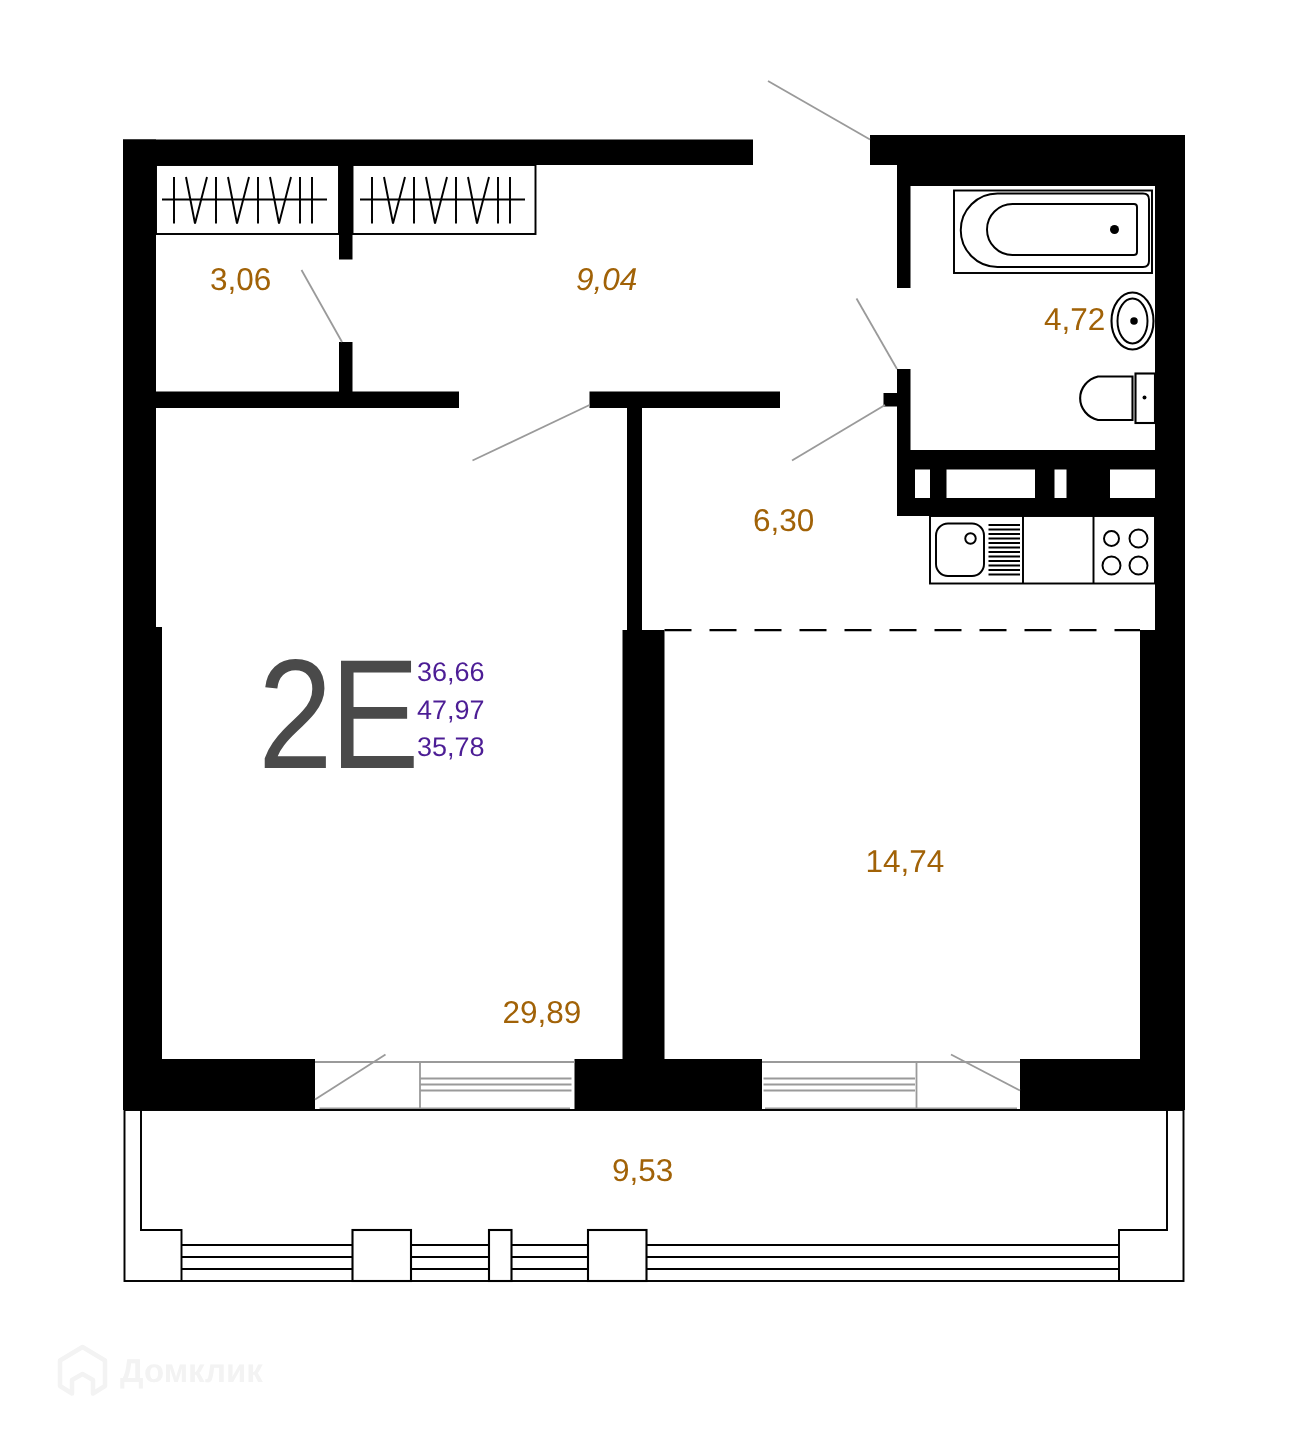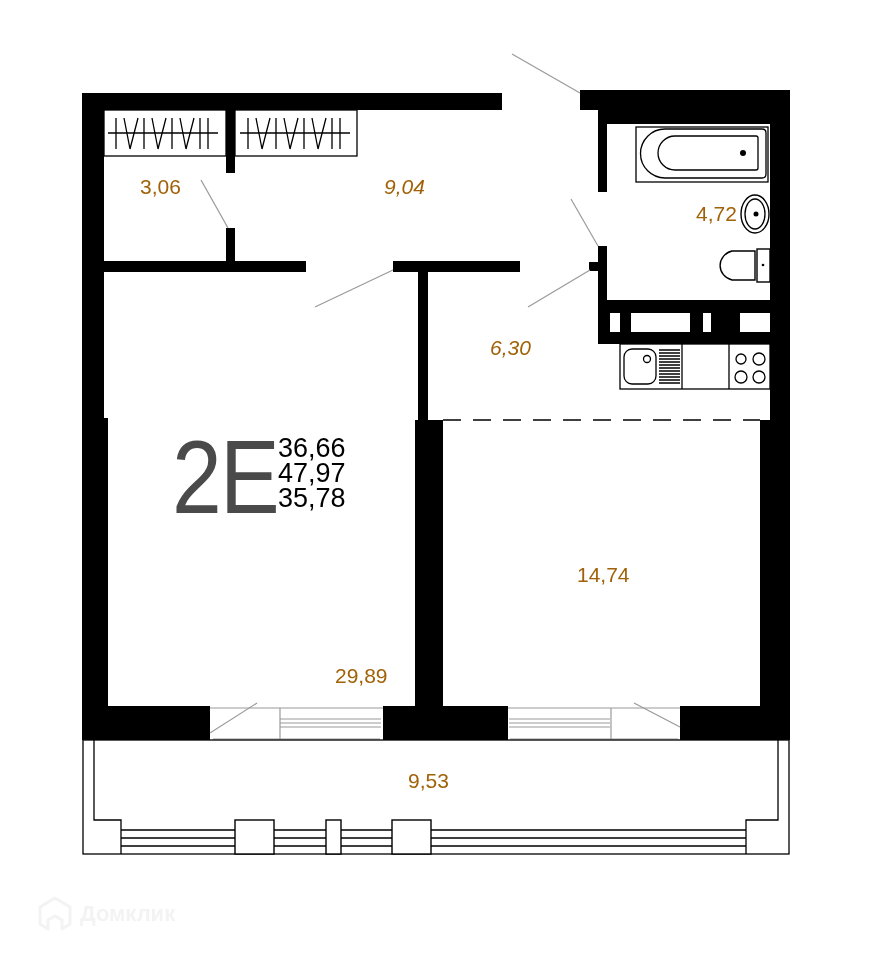--- a/index.html
+++ b/index.html
@@ -5,21 +5,21 @@
     html, body { margin: 0; padding: 0; background: #ffffff; }
     body { width: 870px; height: 961px; position: relative; overflow: hidden; font-family: "Liberation Sans", sans-serif; }
     #plan { position: absolute; left: 0; top: 0; width: 870px; height: 961px; }
     .wall { fill: #000000; }
     .thin { stroke: #000000; stroke-width: 1.3; fill: none; }
     .grey { stroke: #9a9a9a; stroke-width: 1.2; fill: none; }
     .dash { stroke: #000000; stroke-width: 1.5; fill: none; stroke-dasharray: 18 12; }
     .fix { stroke: #000000; stroke-width: 1.4; fill: #ffffff; }
     .label { position: absolute; color: #a16207; font-size: 21px; line-height: 1; white-space: nowrap; }
     .apt-code { position: absolute; left: 172px; top: 425px; color: #4a4a4a; font-size: 104px; line-height: 1; letter-spacing: -2px; transform: scaleX(0.86); transform-origin: left top; }
-    .apt-areas { position: absolute; left: 278px; top: 436px; color: #000000; font-size: 27px; line-height: 25px; }
+    .apt-areas { position: absolute; left: 278px; top: 436px; color: #4c1d95; font-size: 18px; line-height: 25px; }
     .apt-areas div { white-space: nowrap; }
     .watermark { position: absolute; left: 38px; top: 896px; display: flex; align-items: center; gap: 8px; color: #f3f3f3; font-size: 22px; font-weight: bold; }
     .watermark svg { width: 34px; height: 36px; }
   </style>
 </head>
 <body>
 
 <svg id="plan" viewBox="0 0 870 961" xmlns="http://www.w3.org/2000/svg">
 
   <g>
@@ -130,21 +130,21 @@
     <path class="thin" d="M121 830 H235 M121 838 H235 M121 846 H235"></path>
     <path class="thin" d="M274 830 H326 M274 838 H326 M274 846 H326"></path>
     <path class="thin" d="M341 830 H392 M341 838 H392 M341 846 H392"></path>
     <path class="thin" d="M431 830 H746 M431 838 H746 M431 846 H746"></path>
   </g>
 </svg>
 
 <div class="label" style="left:140px;top:176px;">3,06</div>
 <div class="label" style="left:384px;top:176px;font-style:italic;">9,04</div>
 <div class="label" style="left:656px;top:203px;margin-left:40px;">4,72</div>
-<div class="label" style="left:490px;top:337px;font-style:italic;">6,30</div>
+<div class="label" style="left:502px;top:337px;">6,30</div>
 <div class="label" style="left:335px;top:665px;">29,89</div>
 <div class="label" style="left:577px;top:564px;">14,74</div>
 <div class="label" style="left:408px;top:770px;">9,53</div>
 
 <div class="apt-code">2E</div>
 <div class="apt-areas">
   <div>36,66</div>
   <div>47,97</div>
   <div>35,78</div>
 </div>

